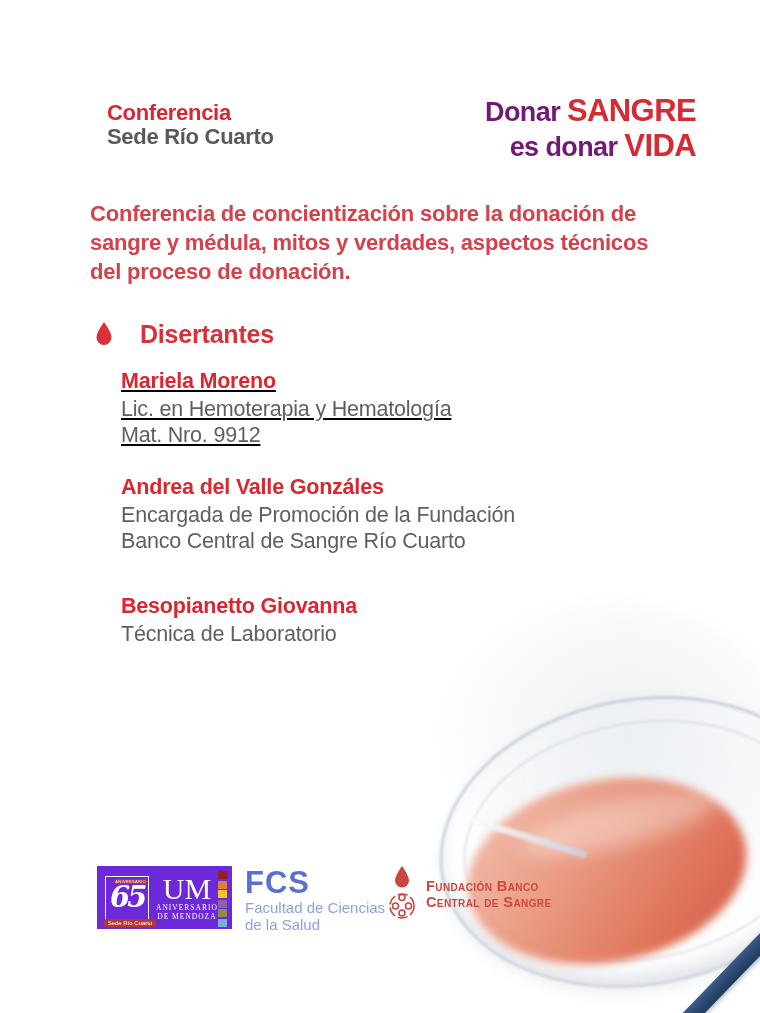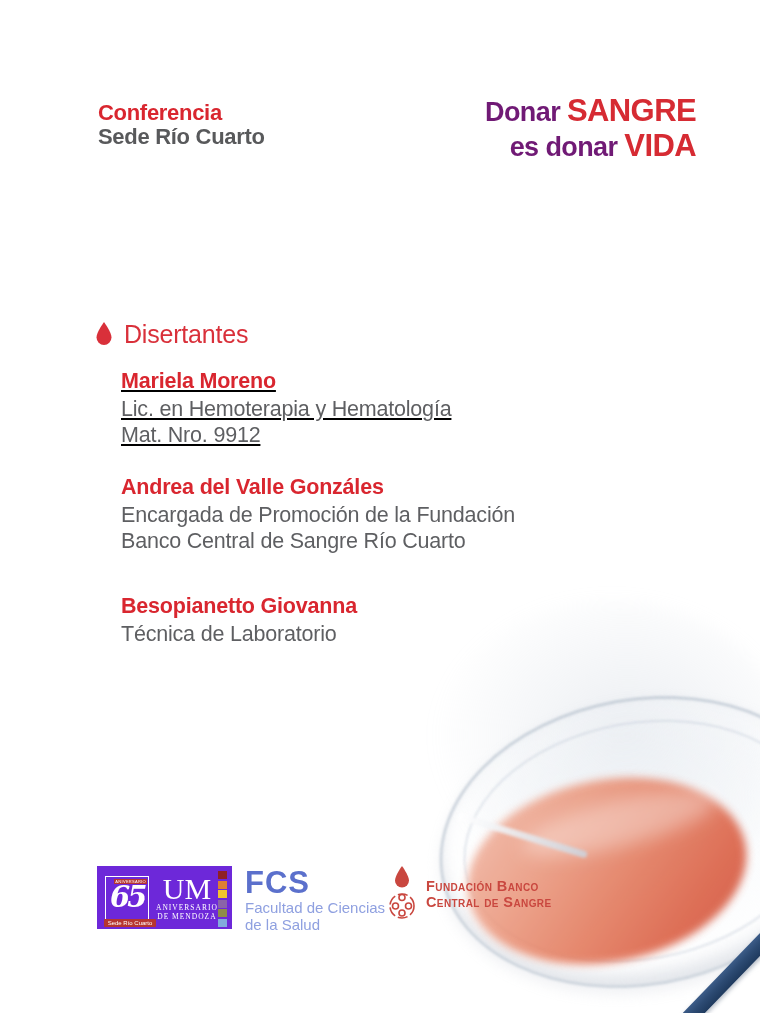--- a/index.html
+++ b/index.html
@@ -45,32 +45,32 @@
     filter:blur(1.5px);
   }
   .pen{
     position:absolute;left:660px;top:952px;width:170px;height:16px;border-radius:4px;
     transform:rotate(-46deg);
     background:linear-gradient(180deg,#3c5c88 0%, #2c4a72 45%, #1f3a5e 100%);
     box-shadow:0 2px 4px rgba(40,60,90,0.35);
   }
   
   .content{position:absolute;inset:0;z-index:1;}
-  .hdr-left{position:absolute;left:98px;top:101px;font-size:22px;line-height:24px;font-weight:bold;letter-spacing:-0.3px;}
+  .hdr-left{position:absolute;left:107px;top:101px;font-size:22px;line-height:24px;font-weight:bold;letter-spacing:-0.3px;}
   .hdr-left .red{color:#d9262f;}
   .hdr-left .gray{color:#58595b;}
   .slogan{position:absolute;right:64px;top:96px;text-align:right;font-weight:bold;line-height:30px;letter-spacing:-0.6px;}
   .slogan .g{color:#701a75;font-size:27px;}
   .slogan .r{color:#d62b33;font-size:31px;text-align:right;}
   .descr{
     position:absolute;left:90px;top:199px;width:590px;
     color:#d4414b;font-size:22px;font-weight:bold;line-height:29px;letter-spacing:-0.2px;
   }
   .disertantes{position:absolute;left:95px;top:320px;display:flex;align-items:center;gap:11px;}
-  .disertantes .t{color:#d9303a;font-size:25px;font-weight:normal;letter-spacing:-0.2px;}
+  .disertantes .t{color:#d9303a;font-size:25px;font-weight:bold;letter-spacing:-0.2px;margin-left:16px;}
   .speaker{position:absolute;left:121px;width:540px;}
   .speaker .name{color:#d9262f;font-size:21.5px;font-weight:bold;letter-spacing:-0.2px;margin-bottom:3px;}
   .speaker .line{color:#5e5f62;font-size:21.5px;line-height:25.5px;letter-spacing:-0.2px;}
   .sp1{top:369px;text-decoration:underline;} .sp2{top:475px;} .sp3{top:594px;}
   
   .um-logo{position:absolute;left:97px;top:866px;width:135px;height:63px;background:#6d28d9;display:flex;align-items:center;}
   .um-sq{position:relative;width:44px;height:44px;border:1.5px solid #ffffff;margin-left:8px;box-sizing:border-box;}
   .um-65{position:absolute;left:4px;top:3px;color:#ffffff;font-family:"DejaVu Serif",serif;font-style:italic;font-weight:bold;font-size:29px;letter-spacing:-3px;}
   .um-aniv{position:absolute;right:1px;top:2px;background:#b63530;color:#fff;font-size:4px;padding:0 1px;letter-spacing:.3px;}
   .um-band{position:absolute;left:-2px;bottom:-8px;width:52px;background:#b63530;color:#fff;font-size:6px;text-align:center;padding:1px 0;border-radius:1px;}
@@ -105,20 +105,21 @@
     <div class="hdr-left">
       <div class="red">Conferencia</div>
       <div class="gray">Sede Río Cuarto</div>
     </div>
 
     <div class="slogan">
       <div><span class="g">Donar </span><span class="r">SANGRE</span></div>
       <div><span class="g">es donar </span><span class="r">VIDA</span></div>
     </div>
 
+    <div class="descr">Conferencia de concientización sobre la donación de sangre y médula, mitos y verdades, aspectos técnicos del proceso de donación.</div>
 
     <div class="disertantes">
       <svg width="18" height="26" viewBox="0 0 18 26">
         <path d="M9 0 C9 0 1.5 10.2 1.5 15.4 a7.5 7.5 0 0 0 15 0 C16.5 10.2 9 0 9 0 Z" fill="#d9303a"></path>
       </svg>
       <span class="t">Disertantes</span>
     </div>
 
     <div class="speaker sp1">
       <div class="name">Mariela Moreno</div>

